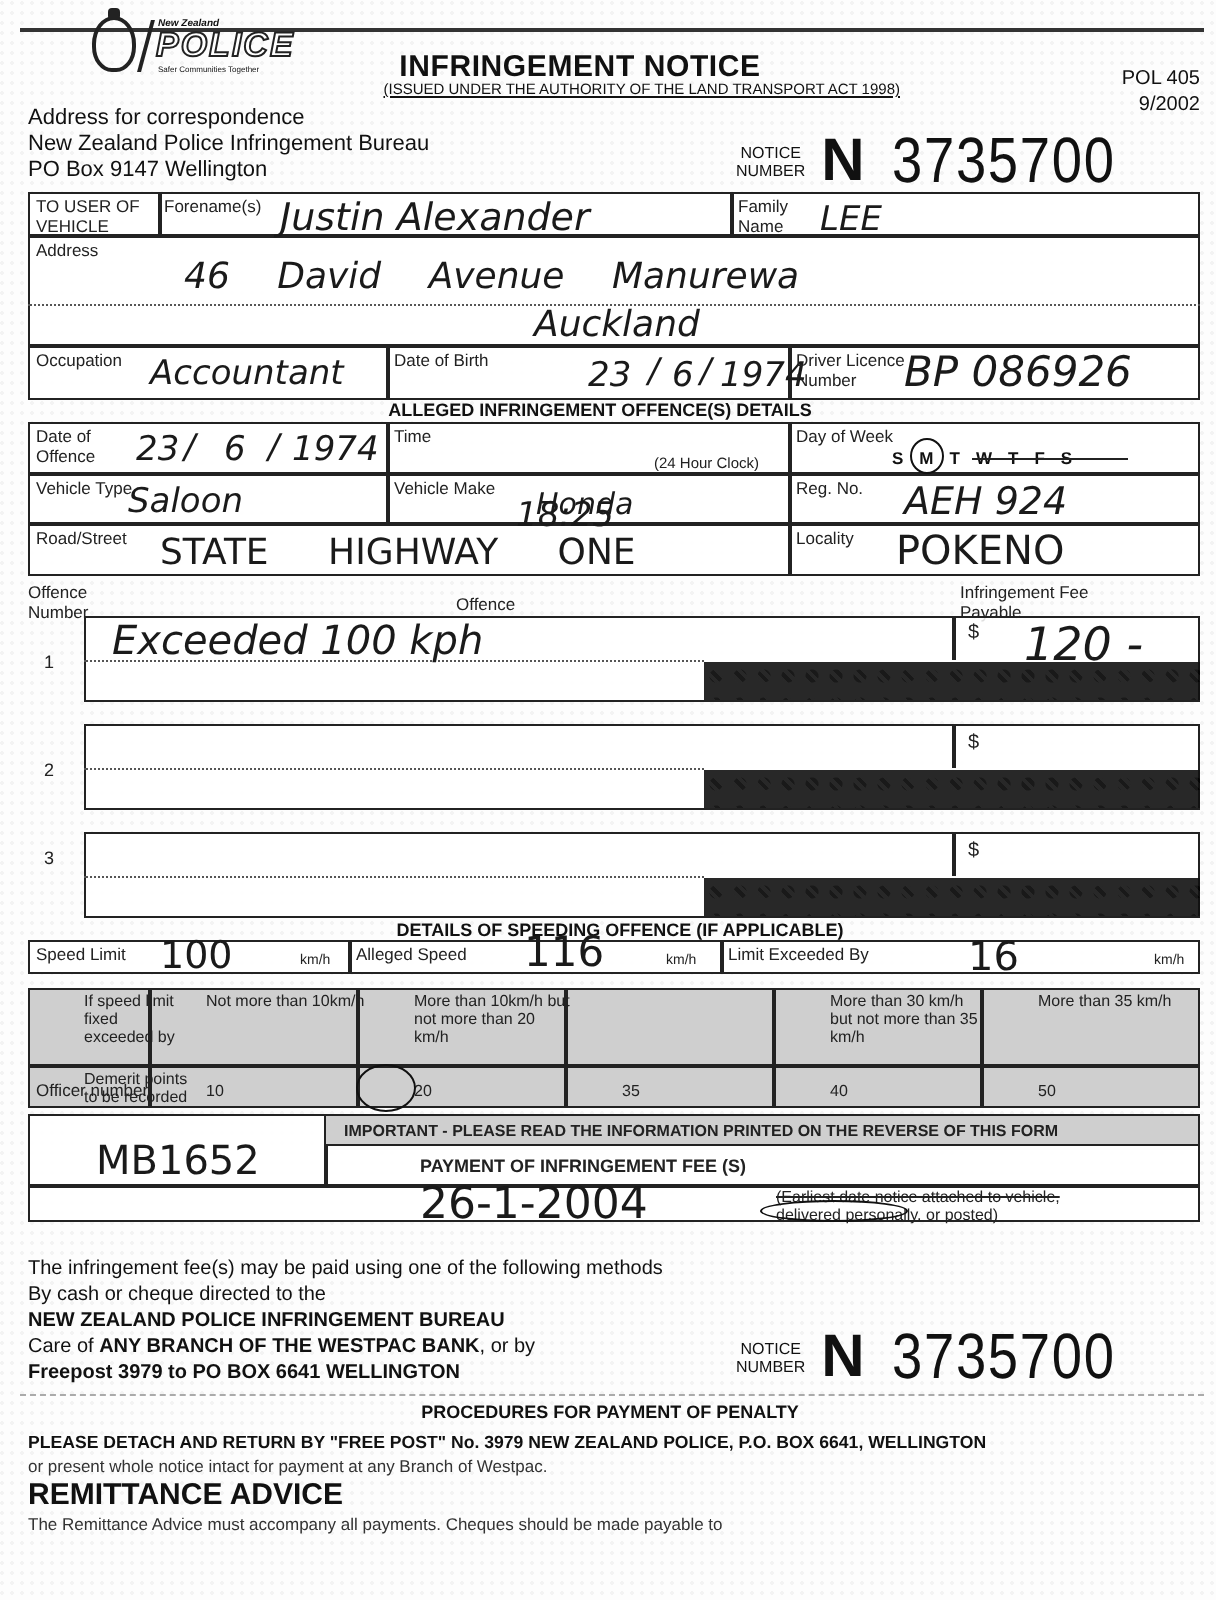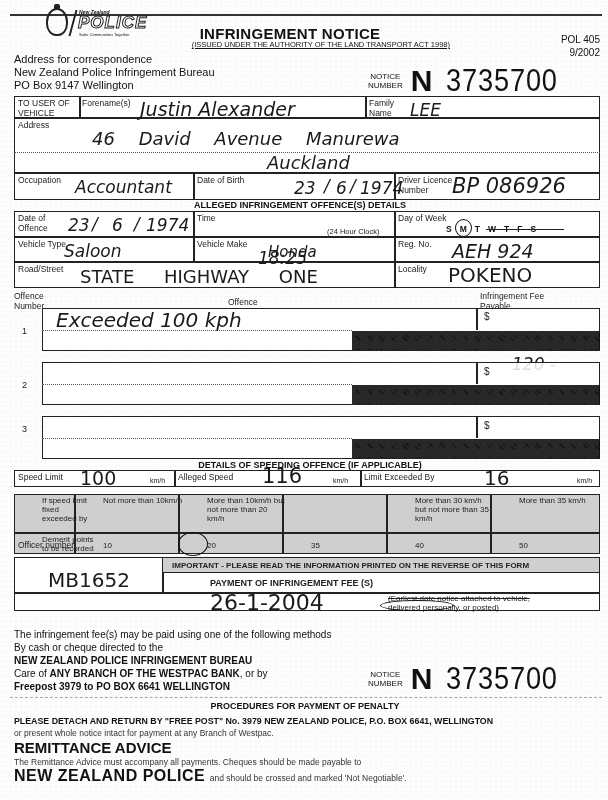--- a/index.html
+++ b/index.html
@@ -158,21 +158,21 @@
   <div class="lbl" style="left:228px; top:297px;">Offence</div>
   <div class="lbl" style="left:480px; top:291px; width:80px;">Infringement Fee Payable</div>
 
   <div class="box" style="left:42px; top:308px; width:558px; height:43px;"></div>
   <div class="vline" style="left:476px; top:308px; height:22px;"></div>
   <div class="dotline" style="left:42px; top:330px; width:310px;"></div>
   <div class="pattern" style="left:352px; top:331px; width:248px; height:19px;"></div>
   <div class="lbl" style="left:22px; top:326px; font-size:9px;">1</div>
   <div class="hw" style="left:56px; top:308px; font-size:20px;">Exceeded 100 kph</div>
   <div class="lbl" style="left:484px; top:312px; font-size:10px;">$</div>
-  <div class="hw" style="left:512px; top:310px; font-size:17px;margin-top:44px;">120 -</div>
+  <div class="hw" style="left:512px; top:310px; font-size:23px;">120 -</div>
 
   <div class="box" style="left:42px; top:362px; width:558px; height:43px;"></div>
   <div class="vline" style="left:476px; top:362px; height:22px;"></div>
   <div class="dotline" style="left:42px; top:384px; width:310px;"></div>
   <div class="pattern" style="left:352px; top:385px; width:248px; height:19px;"></div>
   <div class="lbl" style="left:22px; top:380px; font-size:9px;">2</div>
   <div class="lbl" style="left:484px; top:367px; font-size:10px;">$</div>
 
   <div class="box" style="left:42px; top:416px; width:558px; height:43px;"></div>
   <div class="vline" style="left:476px; top:416px; height:22px;"></div>
@@ -251,17 +251,13 @@
     <div class="num">3735700</div>
   </div>
 
   <div class="dotline" style="left:10px; top:697px; width:592px; border-top:1px dashed #aaa;"></div>
 
   <div class="sect" style="left:150px; top:701px; width:310px; font-size:9px;">PROCEDURES FOR PAYMENT OF PENALTY</div>
   <div class="abs" style="left:14px; top:716px; font-size:8.8px; font-weight:bold; white-space:nowrap;">PLEASE DETACH AND RETURN BY "FREE POST" No. 3979 NEW ZEALAND POLICE, P.O. BOX 6641, WELLINGTON</div>
   <div class="abs" style="left:14px; top:728px; font-size:8.5px; color:#333;">or present whole notice intact for payment at any Branch of Westpac.</div>
   <div class="abs" style="left:14px; top:739px; font-size:15px; font-weight:bold;">REMITTANCE ADVICE</div>
   <div class="abs" style="left:14px; top:757px; font-size:8.5px; color:#333;">The Remittance Advice must accompany all payments. Cheques should be made payable to</div>
-  <div class="abs" style="left:14px; top:767px; white-space:nowrap;">
-    <span style="font-size:16px; font-weight:bold; letter-spacing:0.5px;">NEW ZEALAND POLICE</span>
-    <span style="font-size:8.5px; color:#333;">and should be crossed and marked 'Not Negotiable'.</span>
-  </div>
 </div>
 
 </body></html>

